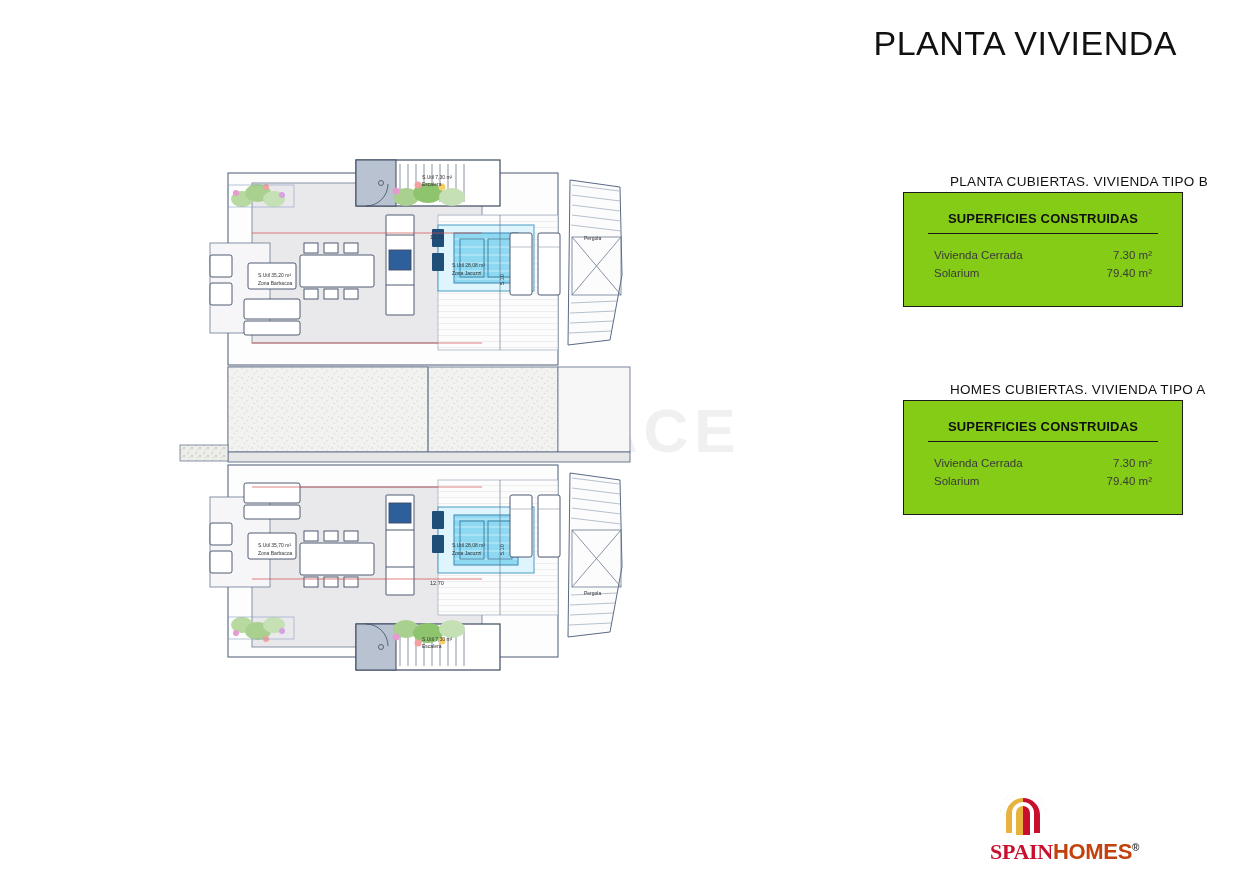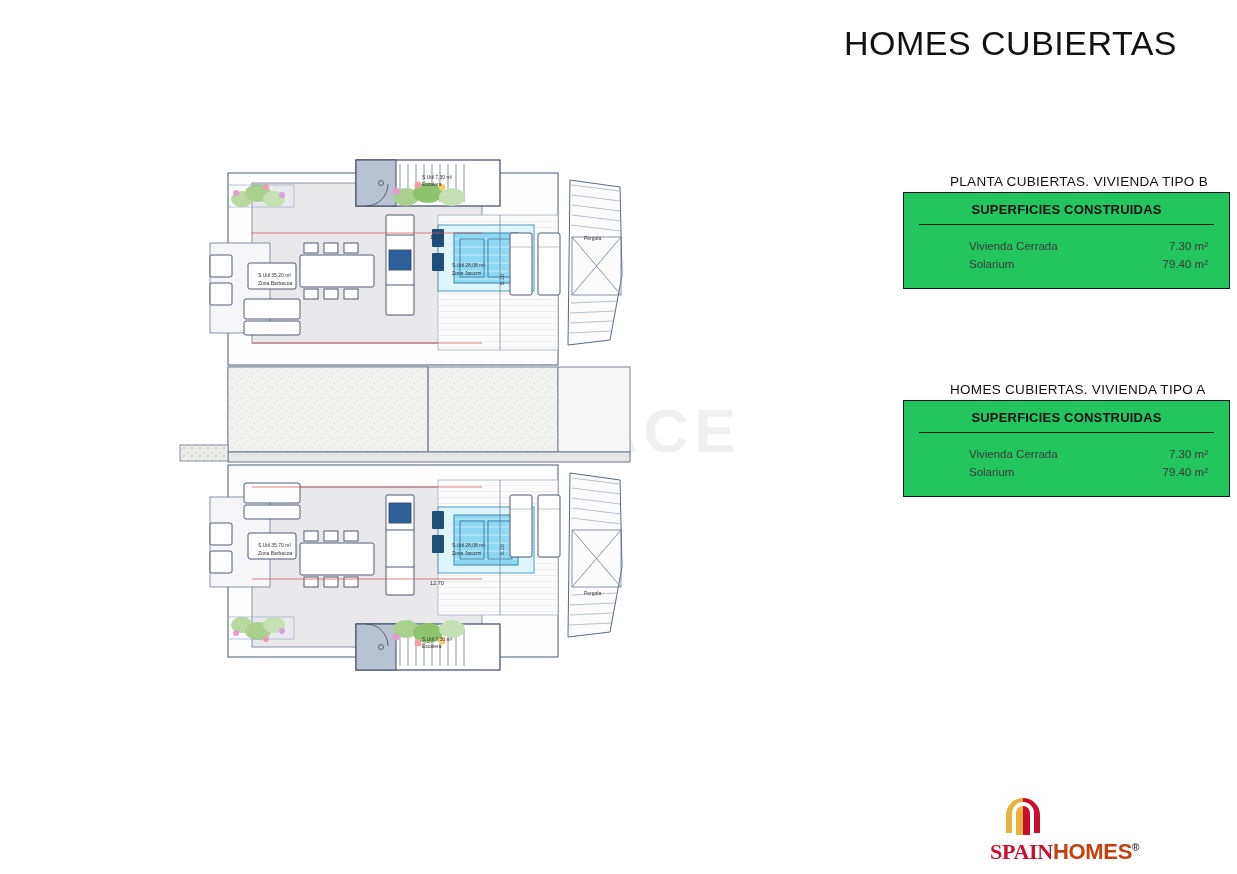--- a/index.html
+++ b/index.html
@@ -22,25 +22,25 @@
     top: 24px;
     font-size: 34px;
     letter-spacing: 0.5px;
     color: #111111;
     font-weight: 400;
   }
 
   
   .legend {
     position: absolute;
-    width: 327px;
+    width: 280px;
     border: 1px solid #1a1a1a;
     box-sizing: border-box;
-    padding: 3px;
-    background: #22c55e;
+    padding: 12px;
+    background: #84cc16;
   }
   .legend.b { left: 903px; top: 192px; }
   .legend.a { left: 903px; top: 400px; }
 
   .legend-title {
     position: absolute;
     left: 950px;
     font-size: 13.5px;
     font-weight: normal;
     color: #111111;
@@ -66,21 +66,20 @@
   .legend-rows {
     padding: 12px 18px 12px 18px;
   }
   .legend-row {
     display: flex;
     justify-content: space-between;
     font-size: 11.5px;
     color: #3a3a3a;
     line-height: 16px;
     padding: 1px 0;
-    margin-left: 44px;
   }
   .legend-row .val { white-space: nowrap; }
 
   
   .logo {
     position: absolute;
     left: 990px;
     top: 795px;
     width: 205px;
     height: 62px;
@@ -123,21 +122,21 @@
     left: 170px;
     top: 155px;
     width: 560px;
     height: 520px;
   }
   .plan svg { display: block; }
 </style>
 </head>
 <body>
 
-<div class="page-title">HOMES CUBIERTAS</div>
+<div class="page-title">PLANTA VIVIENDA</div>
 
 <div class="watermark">TERRACE</div>
 
 <div class="legend-title b">PLANTA CUBIERTAS. VIVIENDA TIPO B</div>
 <div class="legend b">
   <div class="legend-sub">SUPERFICIES CONSTRUIDAS</div>
   <div class="legend-rule"></div>
   <div class="legend-rows">
     <div class="legend-row">
       <span class="lbl">Vivienda Cerrada</span>

